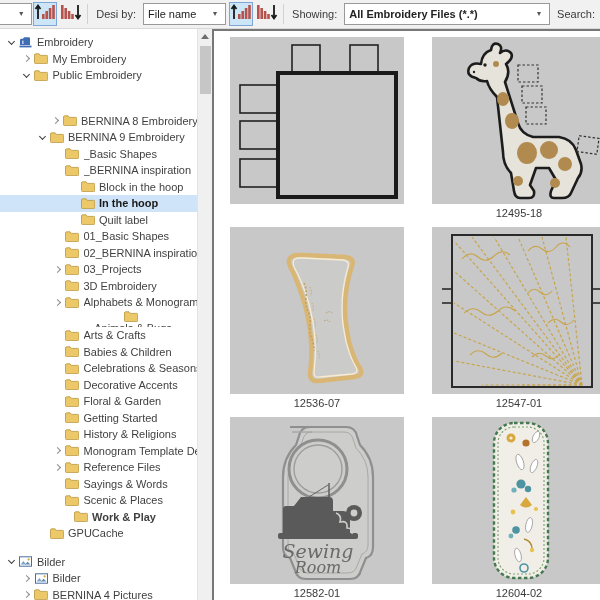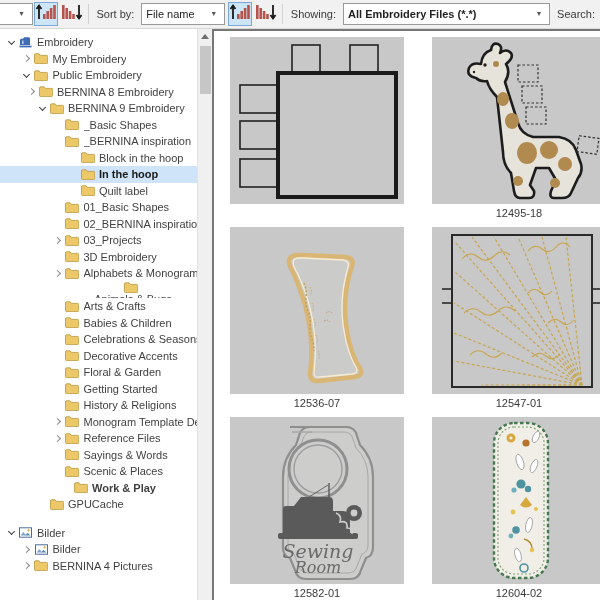--- a/index.html
+++ b/index.html
@@ -77,21 +77,21 @@
   <div class="sort-btn">
     <span class="sort-ico-desc"><svg width="22" height="22" viewBox="0 0 22 22">
           <rect x="1" y="4" width="2.6" height="14" fill="#b5534c"></rect>
     <rect x="4.4" y="7" width="2.6" height="11" fill="#b5534c"></rect>
     <rect x="7.8" y="10" width="2.6" height="8" fill="#b5534c"></rect>
     <rect x="11.2" y="13" width="2.6" height="5" fill="#b5534c"></rect>
           <path d="M18,4 V17 M15.5,14 L18,17.5 L20.5,14" stroke="#1a1a1a" stroke-width="1.8" fill="none"></path>
         </svg></span>
   </div>
   <div class="tb-sep"></div>
-  <span class="tb-label">Sort by:</span>
+  <span class="tb-label">Desi by:</span>
   <div class="combo combo-sort">
     <span class="val">File name</span>
     <span class="arrow">▾</span>
   </div>
   <div class="sort-btn active">
     <span class="sort-ico"><svg width="22" height="22" viewBox="0 0 22 22">
           <path d="M4,18 V5 M1.5,8 L4,4.5 L6.5,8" stroke="#1a1a1a" stroke-width="1.8" fill="none"></path>
           <rect x="8" y="13" width="2.6" height="5" fill="#b5534c"></rect>
     <rect x="11.4" y="10" width="2.6" height="8" fill="#b5534c"></rect>
     <rect x="14.8" y="7" width="2.6" height="11" fill="#b5534c"></rect>
@@ -148,21 +148,21 @@
           <span class="chev-box">
             <span class="chev expanded"></span>
           </span>
           <span class="tree-icon">
             <svg width="14" height="11" viewBox="0 0 14 11">
     <path d="M0.5,2 q0,-1.2 1.2,-1.2 h3.4 l1.2,1.6 h6.4 q1,0 1,1 v6.2 q0,1 -1,1 H1.5 q-1,0 -1,-1 z" fill="#ecc868" stroke="#b8963c" stroke-width="0.8"></path>
             </svg>
           </span>
           <span class="tree-label">Public Embroidery</span>
         </div>
-        <div class="tree-row" style="padding-left: 24px;">
+        <div class="tree-row" style="padding-left: 48px; margin-top: 29px;">
           <span class="chev-box">
             <span class="chev collapsed"></span>
           </span>
           <span class="tree-icon">
             <svg width="14" height="11" viewBox="0 0 14 11">
     <path d="M0.5,2 q0,-1.2 1.2,-1.2 h3.4 l1.2,1.6 h6.4 q1,0 1,1 v6.2 q0,1 -1,1 H1.5 q-1,0 -1,-1 z" fill="#ecc868" stroke="#b8963c" stroke-width="0.8"></path>
             </svg>
           </span>
           <span class="tree-label">BERNINA 8 Embroidery</span>
         </div>

